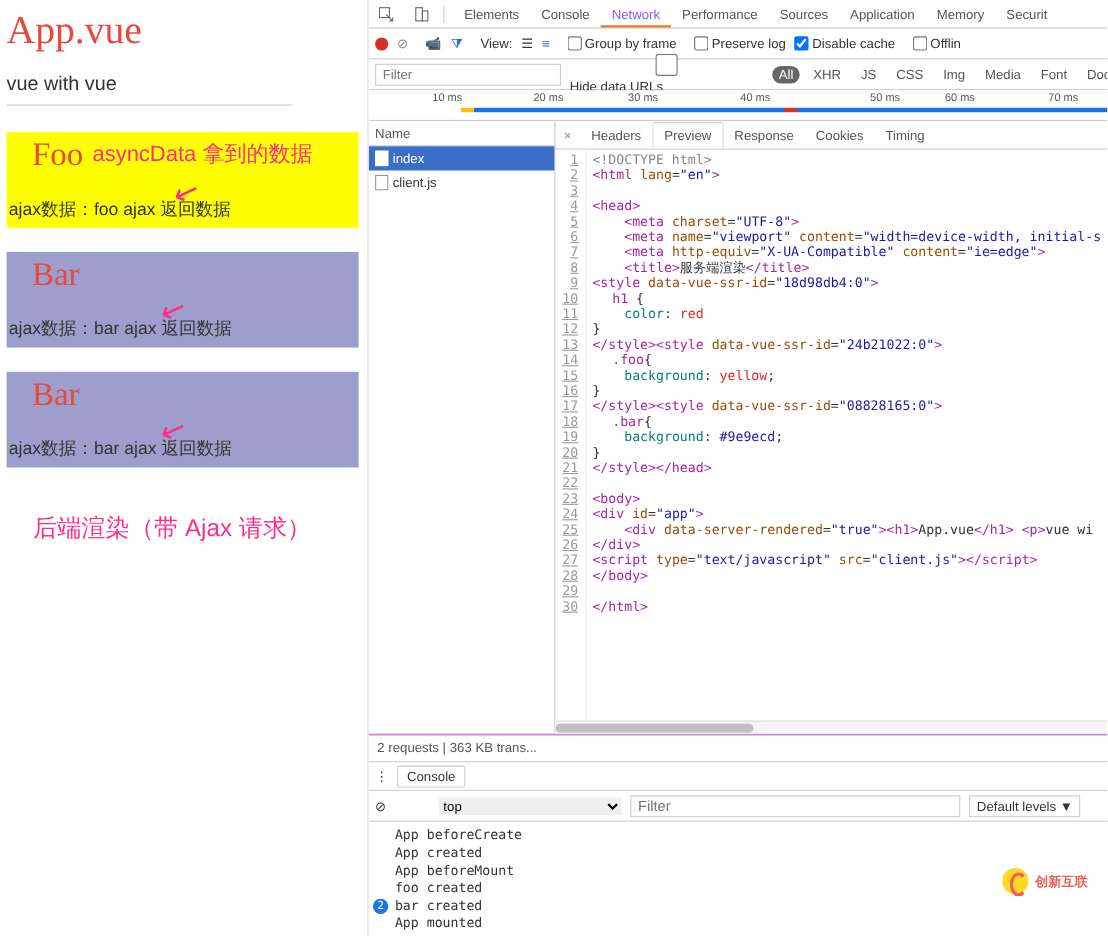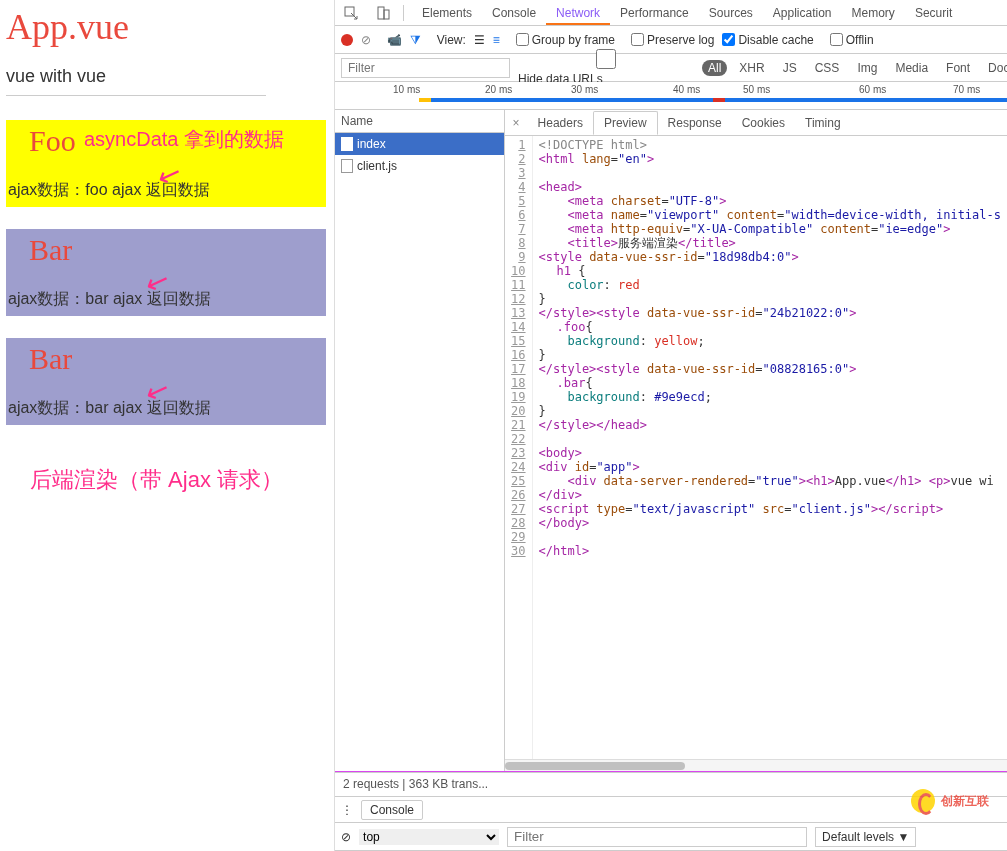--- a/index.html
+++ b/index.html
@@ -68,21 +68,21 @@
 .t-txt { color: #333; }
 
 .status-bar { border-top: 1px solid #ccc; padding: 4px 8px; color: #555; height: 24px; }
 .scrollbar-h { height: 12px; background: #f5f5f5; border-top: 1px solid #ddd; position: relative; }
 .scrollbar-h::after { content: ''; position: absolute; left: 0; top: 2px; width: 180px; height: 8px; background: #c0c0c0; border-radius: 4px; }
 
 .console-drawer { border-top: 1px solid #ccc; display: flex; flex-direction: column; }
 .drawer-tabs { display: flex; align-items: center; border-bottom: 1px solid #ccc; height: 26px; padding: 0 6px; gap: 8px; }
 .drawer-tabs .tab-btn { border: 1px solid #ccc; padding: 2px 8px; border-radius: 2px; }
 .drawer-filter { display: flex; align-items: center; border-bottom: 1px solid #ccc; height: 28px; padding: 0 6px; gap: 8px; }
-.drawer-filter select { border: none; font-size: 12px; width: 140px; }
+.drawer-filter select { border: none; font-size: 12px; width: 166px; margin-left: 40px; }
 .drawer-filter input { border: 1px solid #ccc; padding: 2px 6px; width: 300px; height: 20px; }
 .drawer-filter .levels { border: 1px solid #ccc; padding: 2px 6px; }
 .console-out { font-family: Menlo, monospace; font-size: 12px; padding: 4px 0; }
 .console-out .line { padding: 1px 6px 1px 24px; position: relative; }
 .console-out .badge { position: absolute; left: 4px; top: 2px; width: 14px; height: 14px; background: #1a73e8; color: #fff; font-size: 10px; border-radius: 50%; text-align: center; line-height: 14px; }
 .watermark { position: absolute; right: 18px; bottom: 38px; display: flex; align-items: center; gap: 6px; opacity: 0.85; }
 .watermark .logo { width: 24px; height: 24px; background: #ffd400; border-radius: 50%; position: relative; }
 .watermark .logo::after { content: ''; position: absolute; left: 7px; top: 4px; width: 10px; height: 16px; border: 3px solid #e9493d; border-right-color: transparent; border-radius: 50%; }
 .watermark span { color: #e9493d; font-weight: bold; }
 </style>
@@ -188,21 +188,21 @@
       <span class="type-filter">Doc</span>
 
     </div>
   </div>
 
   <div class="timeline">
     <span class="tick" style="left:58px">10 ms</span>
     <span class="tick" style="left:150px">20 ms</span>
     <span class="tick" style="left:236px">30 ms</span>
     <span class="tick" style="left:338px">40 ms</span>
-    <span class="tick" style="left:408px">50 ms</span>
+    <span class="tick" style="left:456px">50 ms</span>
     <span class="tick" style="left:524px">60 ms</span>
     <span class="tick" style="left:618px">70 ms</span>
     <div class="timeline-strip"></div>
   </div>
 
   <div class="network-body">
     <div class="req-list">
       <div class="req-header">Name</div>
       <div class="req-row selected">
           <span class="file-icon"></span>
@@ -293,19 +293,27 @@
     <div class="drawer-tabs">
       <span>⋮</span>
       <span class="tab-btn">Console</span>
     </div>
     <div class="drawer-filter">
       <span class="ban">⊘</span>
       <select><option>top</option></select>
       <input placeholder="Filter" style="">
       <span class="levels"><span>Default levels</span> ▼</span>
     </div>
+    <div class="console-out">
+      <div class="line">App beforeCreate</div>
+      <div class="line">App created</div>
+      <div class="line">App beforeMount</div>
+      <div class="line">foo created</div>
+      <div class="line"><span class="badge">2</span><span>bar created</span></div>
+      <div class="line">App mounted</div>
+    </div>
   </div>
 
   <div class="watermark">
     <div class="logo"></div>
     <span>创新互联</span>
   </div>
 </div>
 
 </body></html>

